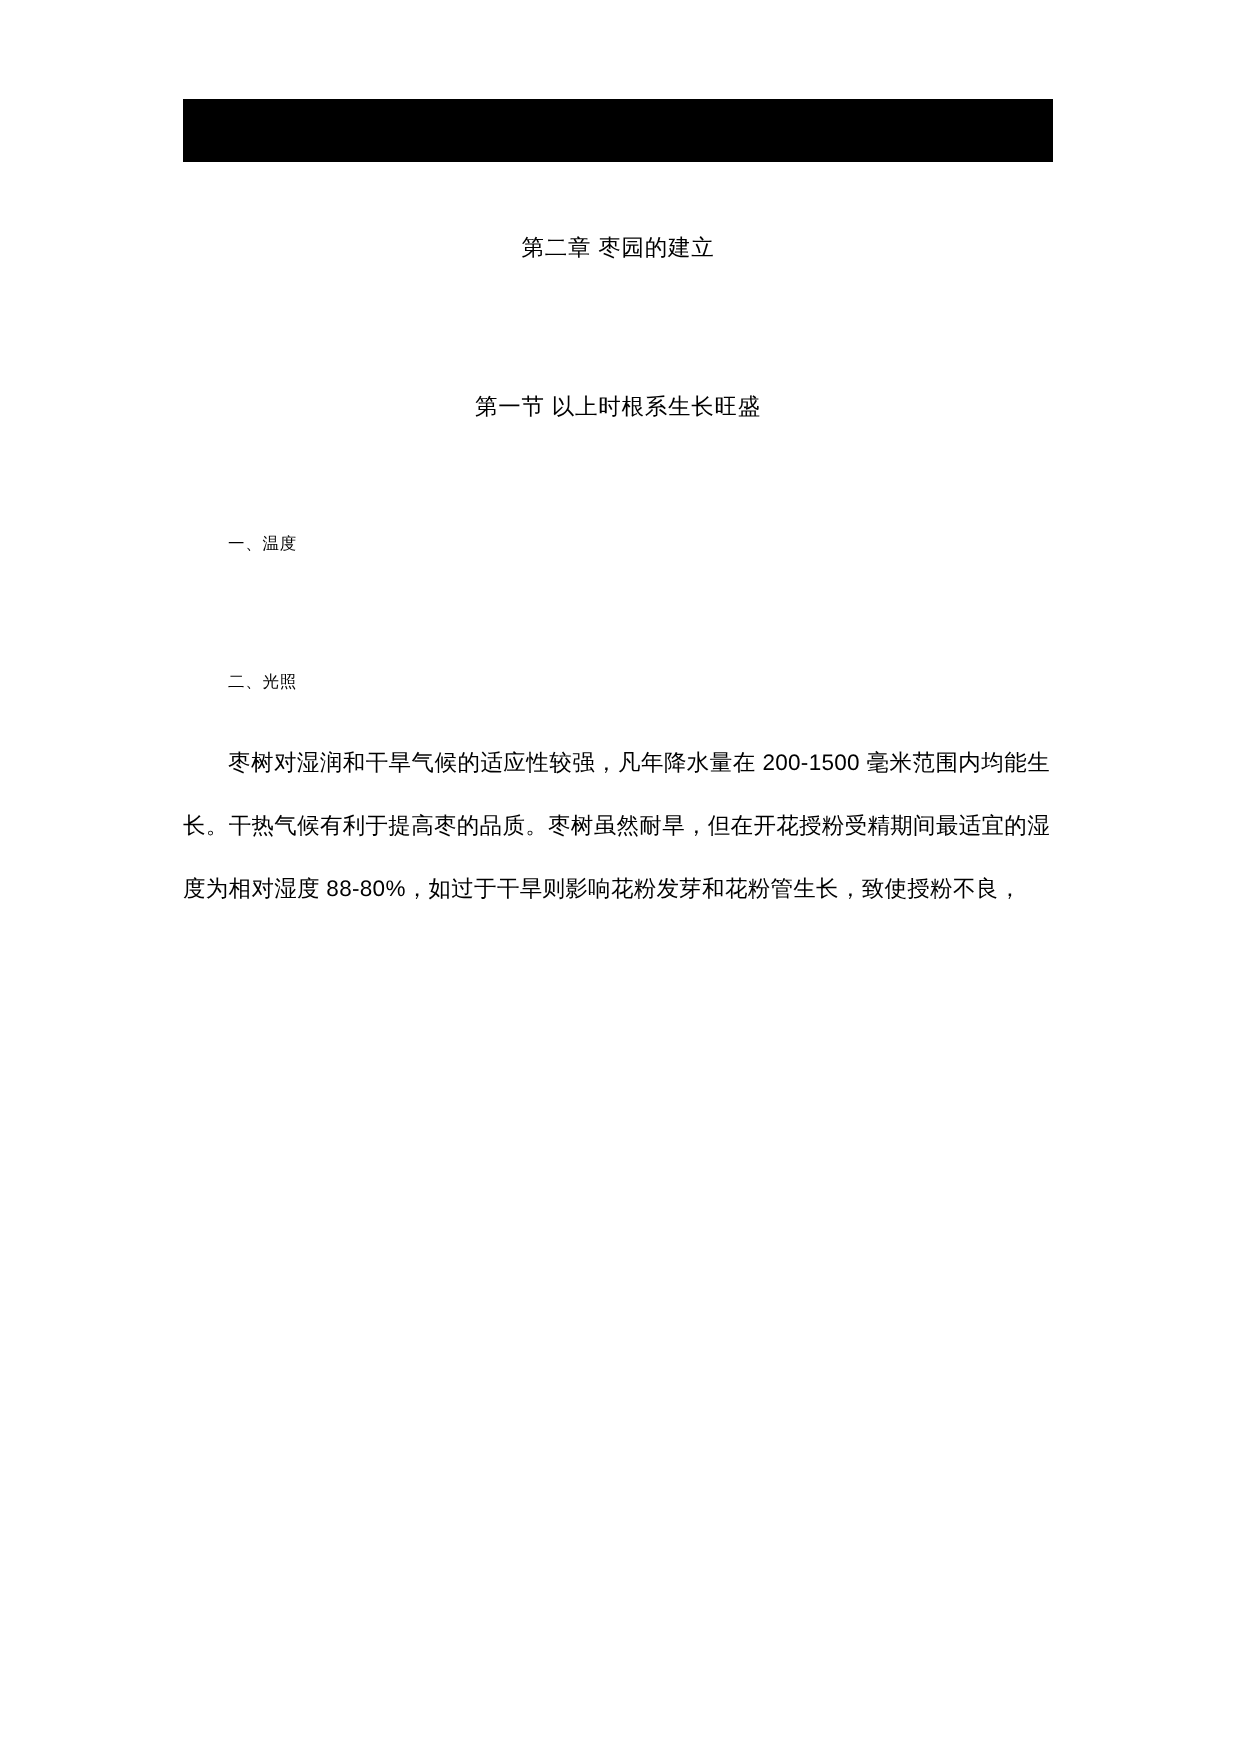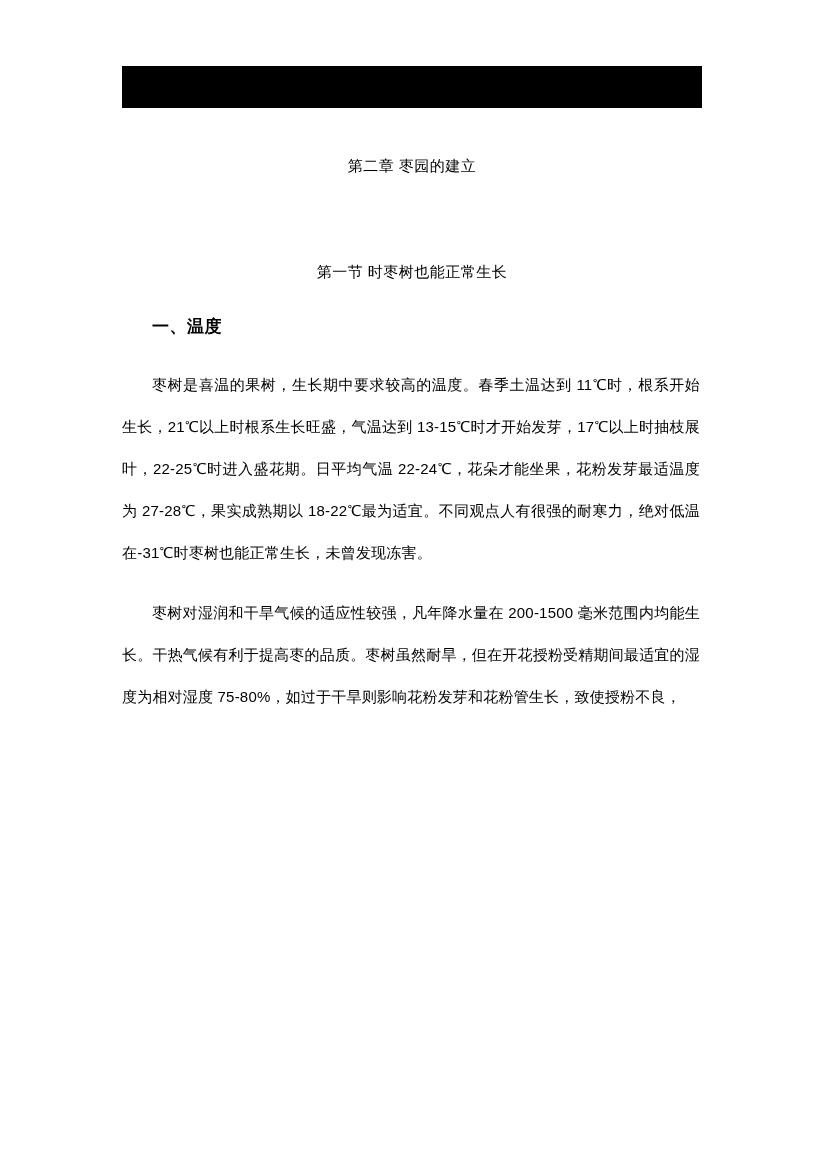--- a/index.html
+++ b/index.html
@@ -46,26 +46,25 @@
     letter-spacing: 0.5px;
   }
   .section-title {
     text-align: center;
     font-size: 15px;
     line-height: 28px;
     margin-top: 78px;
     letter-spacing: 0.5px;
   }
   .sub-head {
-    font-size: 17px;
+    font-size: 11px;
     line-height: 30px;
-    margin-top: 26px;
+    margin-top: 62px;
     text-indent: 30px;
     letter-spacing: 0.5px;
-    font-weight: bold;
   }
   .para {
     font-size: 15px;
     line-height: 42px;
     margin-top: 22px;
     text-indent: 30px;
     text-align: justify;
     letter-spacing: 0.2px;
     padding-right: 2px;
   }
@@ -80,23 +79,23 @@
 </head>
 <body>
 
 <div class="page">
   <div class="content-frame">
     <div class="black-bar"></div>
     <div class="doc-body clip">
 
       <div class="chapter-title">第二章  枣园的建立</div>
 
-      <div class="section-title">第一节  时枣树也能正常生长</div>
+      <div class="section-title">第一节  以上时根系生长旺盛</div>
 
       <div class="sub-head">一、温度</div>
-      <div class="para">枣树是喜温的果树，生长期中要求较高的温度。春季土温达到 11℃时，根系开始生长，21℃以上时根系生长旺盛，气温达到 13-15℃时才开始发芽，17℃以上时抽枝展叶，22-25℃时进入盛花期。日平均气温 22-24℃，花朵才能坐果，花粉发芽最适温度为 27-28℃，果实成熟期以 18-22℃最为适宜。不同观点人有很强的耐寒力，绝对低温在-31℃时枣树也能正常生长，未曾发现冻害。</div>
 
+      <div class="sub-head">二、光照</div>
 
-      <div class="para tight">枣树对湿润和干旱气候的适应性较强，凡年降水量在 200-1500 毫米范围内均能生长。干热气候有利于提高枣的品质。枣树虽然耐旱，但在开花授粉受精期间最适宜的湿度为相对湿度 75-80%，如过于干旱则影响花粉发芽和花粉管生长，致使授粉不良，</div>
+      <div class="para tight">枣树对湿润和干旱气候的适应性较强，凡年降水量在 200-1500 毫米范围内均能生长。干热气候有利于提高枣的品质。枣树虽然耐旱，但在开花授粉受精期间最适宜的湿度为相对湿度 88-80%，如过于干旱则影响花粉发芽和花粉管生长，致使授粉不良，</div>
 
     </div>
   </div>
 </div>
 
 </body></html>

